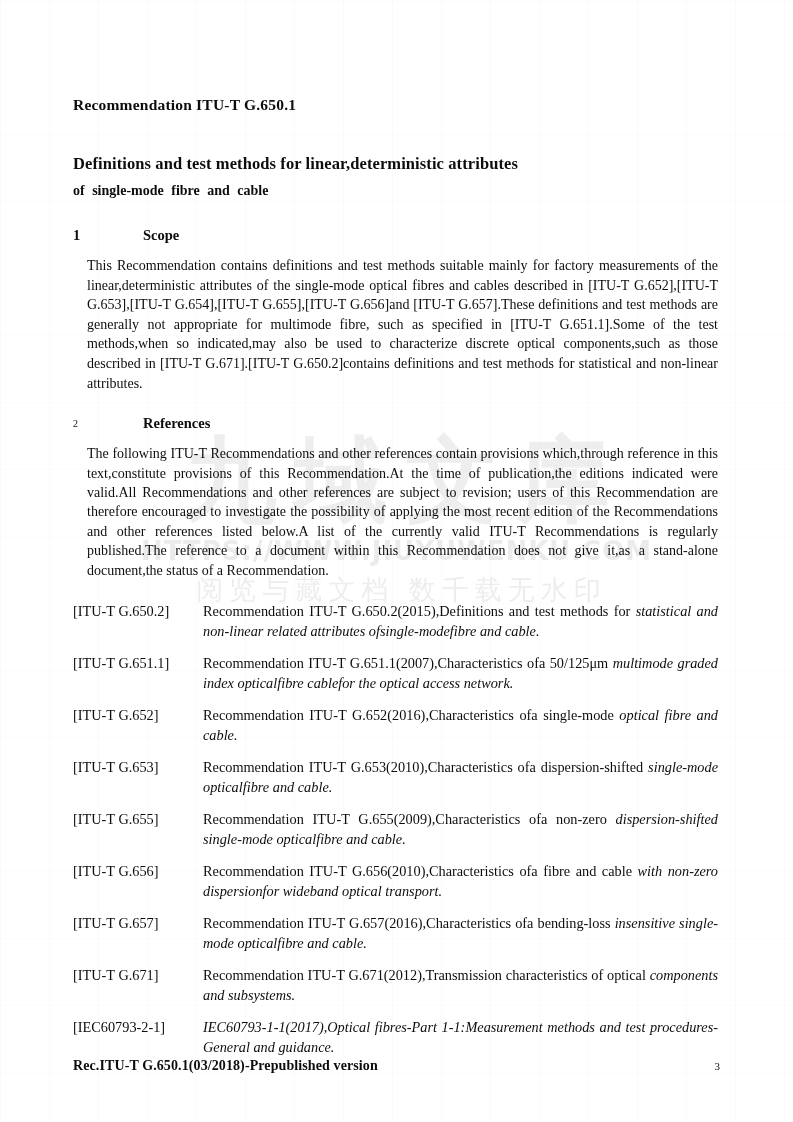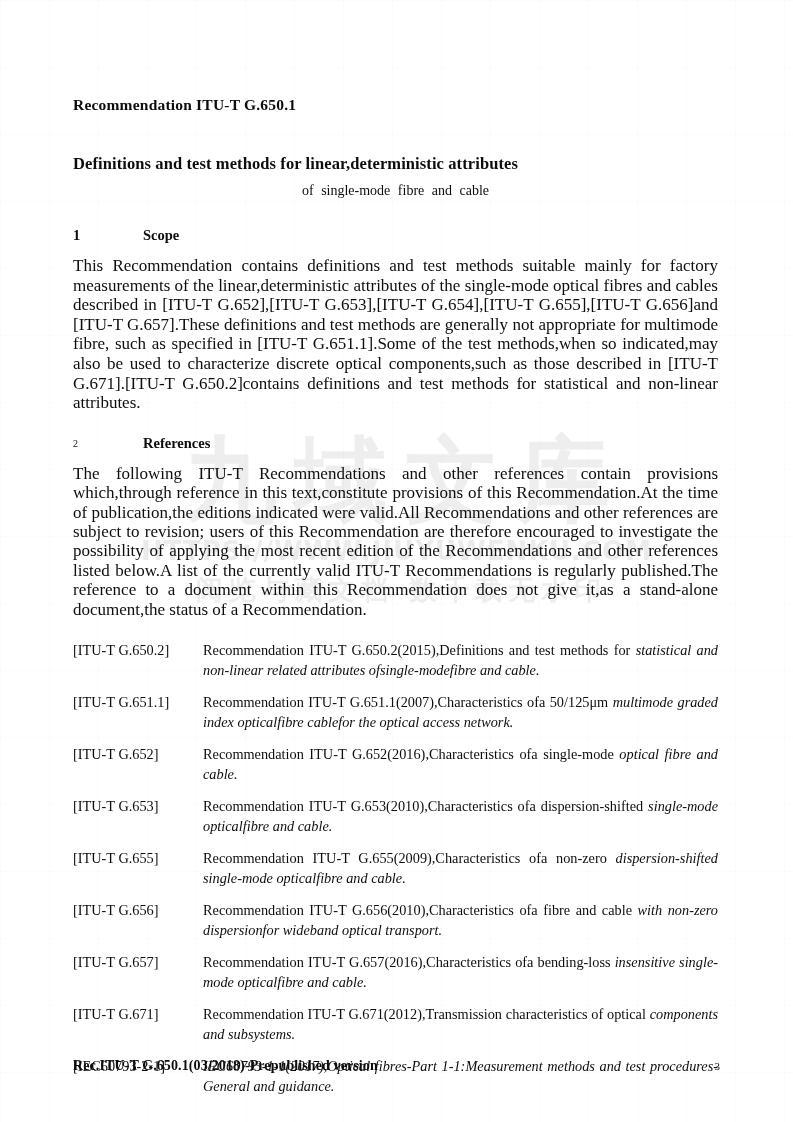--- a/index.html
+++ b/index.html
@@ -53,21 +53,21 @@
     font-size: 26px;
     font-weight: 700;
     letter-spacing: 1px;
     color: rgba(60,60,60,0.10);
     margin-top: 6px;
     white-space: nowrap;
   }
   .wm-sub {
     font-family: "DejaVu Sans", sans-serif;
     font-size: 27px;
-    font-weight: 700;
+    font-weight: 400;
     letter-spacing: 6px;
     color: rgba(60,60,60,0.095);
     margin-top: 6px;
     white-space: nowrap;
     padding-left: 10px;
   }
 
   
   .page {
     position: absolute;
@@ -89,44 +89,43 @@
   }
   .main-title {
     font-size: 16.5px;
     font-weight: bold;
     text-align: left;
     margin: 0 0 9px 0;
     letter-spacing: 0.1px;
   }
   .sub-title {
     font-size: 14px;
-    font-weight: normal;
-    text-align: center;
+    font-weight: bold;
     margin: 0 0 28px 0;
     word-spacing: 4px;
   }
 
   .sec-head {
     margin: 0 0 12px 0;
     font-size: 14.5px;
     font-weight: bold;
   }
   .sec-head .num {
     display: inline-block;
     width: 70px;
   }
   .sec-head.small-num .num {
     font-size: 10px;
     font-weight: normal;
     vertical-align: 1px;
   }
 
   p.body {
-    margin: 0 0 22px 0;
-    font-size: 17px;
+    margin: 0 0 22px 14px;
+    font-size: 14px;
     line-height: 19.6px;
     text-align: justify;
     text-justify: inter-word;
   }
   p.body.tight { line-height: 19.4px; }
 
   
   .refs {
     margin-top: 4px;
   }

